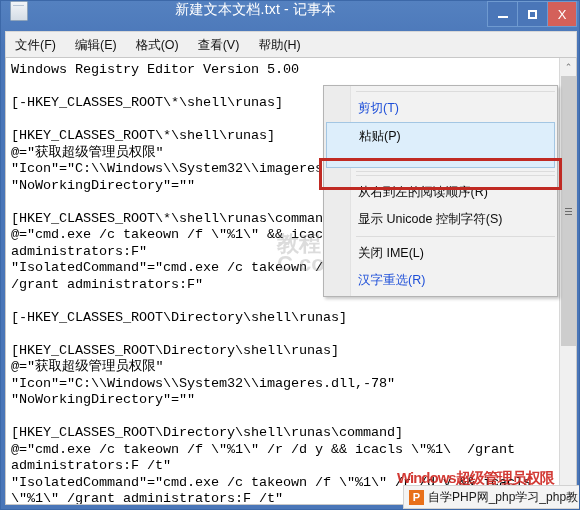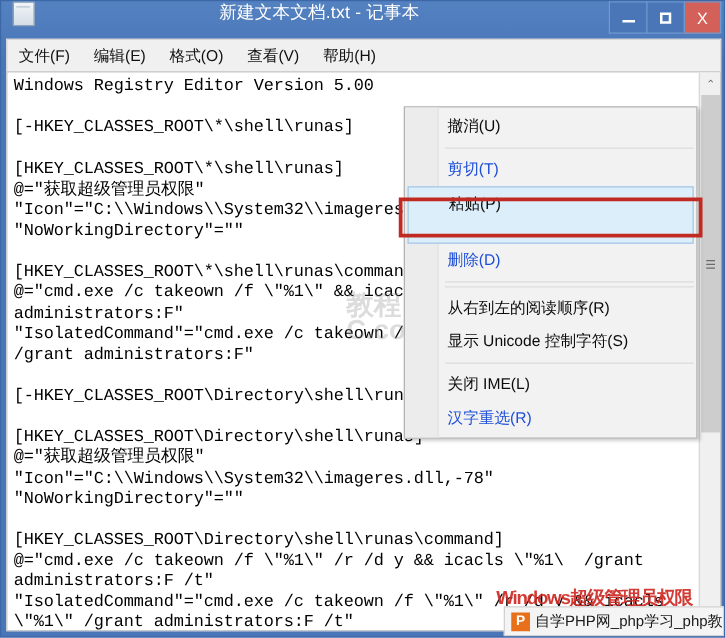--- a/index.html
+++ b/index.html
@@ -328,25 +328,23 @@
       <div id="vscroll-up">⌃</div>
       <div id="vscroll-thumb"></div>
       <div id="vscroll-down"></div>
     </div>
   </div>
 
   <div id="wm-center">教程
 C.com</div>
 
   <div id="ctxmenu">
-      <div class="ctx-item">撤消(U)</div>
       <div class="ctx-sep"></div>
       <div class="ctx-item disabled">剪切(T)</div>
       <div class="ctx-item highlight">粘贴(P)</div>
-      <div class="ctx-item disabled">删除(D)</div>
       <div class="ctx-sep"></div>
       <div class="ctx-sep"></div>
       <div class="ctx-item">从右到左的阅读顺序(R)</div>
       <div class="ctx-item">显示 Unicode 控制字符(S)</div>
       <div class="ctx-sep"></div>
       <div class="ctx-item">关闭 IME(L)</div>
       <div class="ctx-item disabled">汉字重选(R)</div>
     </div>
 
   <div id="annot-box"></div>

